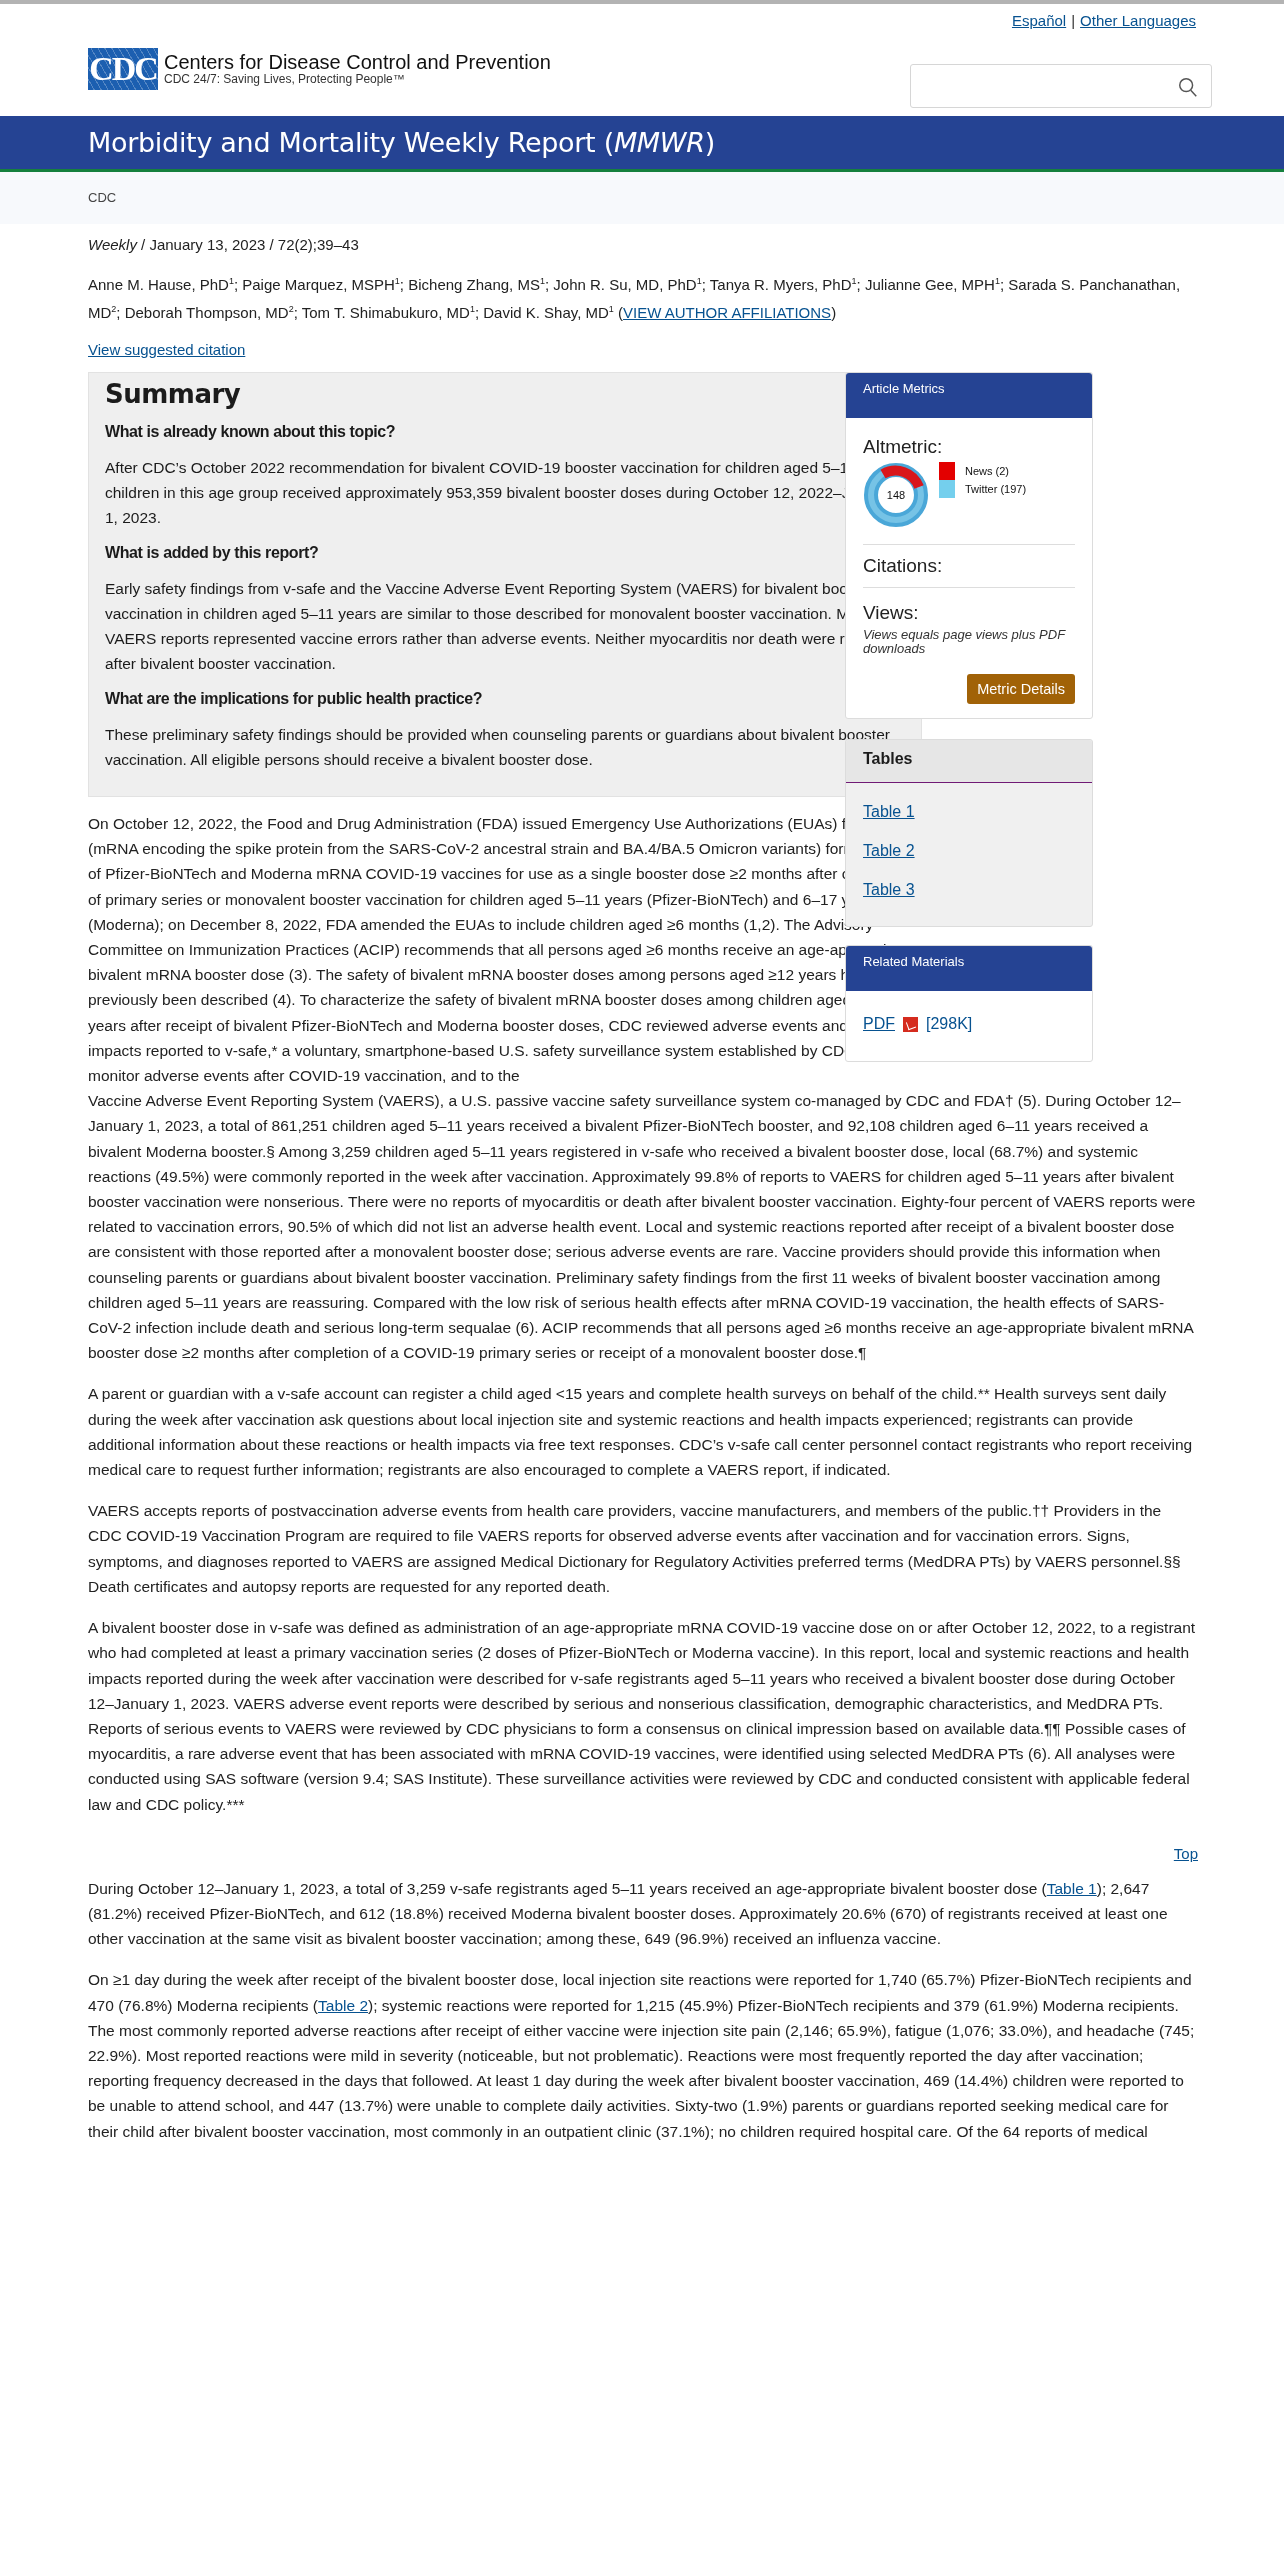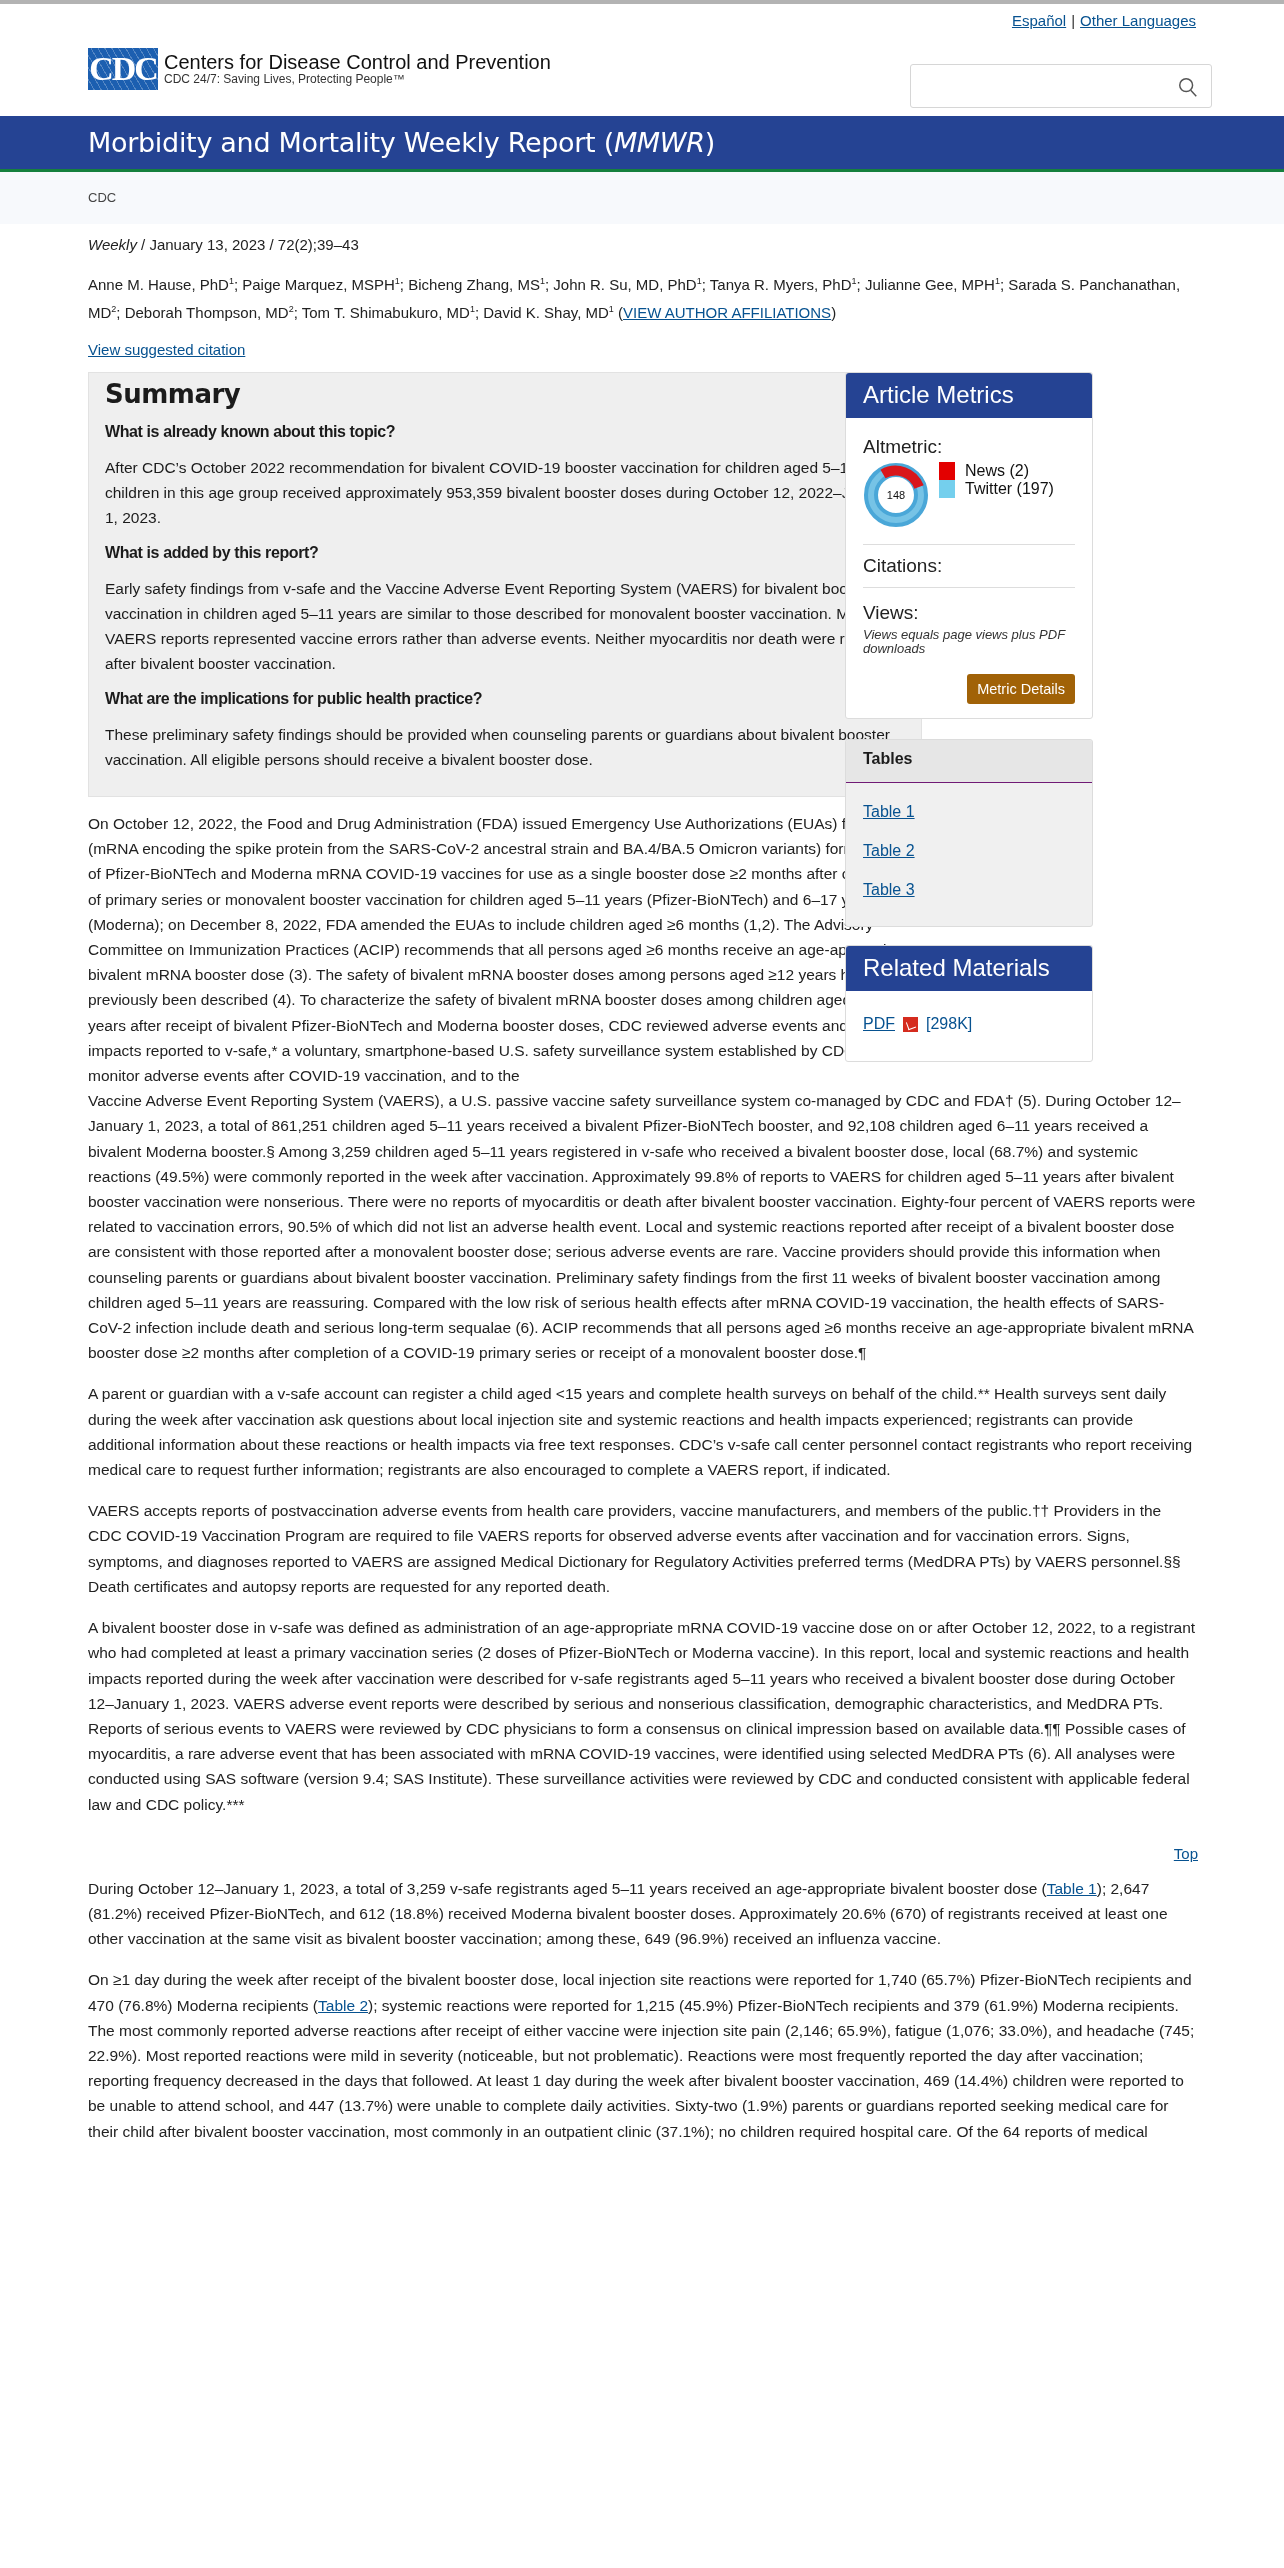--- a/index.html
+++ b/index.html
@@ -80,28 +80,28 @@
   }
   .summary h2 { font-size: 26px; margin: 4px 0 10px 0; font-family: "DejaVu Sans", sans-serif; letter-spacing: -0.5px; }
   .summary h4 { font-size: 16px; margin: 14px 0 14px 0; font-weight: bold; letter-spacing: -0.4px; }
   .summary p { font-size: 15.5px; line-height: 25px; margin: 0 0 10px 0; }
 
   .body-text p { font-size: 15.5px; line-height: 25.2px; margin: 16px 0 0 0; color: #222; }
   .full-width { width: 1110px; }
 
   .card { border: 1px solid #dcdcdc; border-radius: 3px; margin-bottom: 16px; background: #fff; }
   .card-head-blue {
-    background: #254393; color: #fff; font-size: 24px; padding: 8px 17px; height: 45px;
+    background: #254393; color: #fff; font-size: 13px; padding: 8px 17px; height: 45px;
     border-radius: 3px 3px 0 0;
   }
   .card-body { padding: 14px 17px 14px 17px; }
   .metric-label { font-size: 19px; color: #222; margin: 4px 0 4px 0; }
   .altmetric-row { display: flex; align-items: flex-start; margin-bottom: 16px; }
   .donut { width: 66px; height: 66px; position: relative; }
-  .legend { margin-left: 10px; font-size: 16px; color: #111; }
+  .legend { margin-left: 10px; font-size: 11px; color: #111; }
   .legend-row { display: flex; align-items: center; height: 18px; }
   .swatch { width: 16px; height: 18px; margin-right: 10px; }
   .divider { height: 1px; background: #ddd; margin: 10px 0; }
   .views-note { font-size: 13px; font-style: italic; color: #333; line-height: 14px; }
   .metric-btn {
     display: block; margin: 18px 0 0 auto; background: #a16207; color: #fff;
     font-size: 14.5px; border: none; border-radius: 3px; padding: 7px 10px; cursor: pointer;
     font-family: "Liberation Sans", sans-serif;
   }
 

